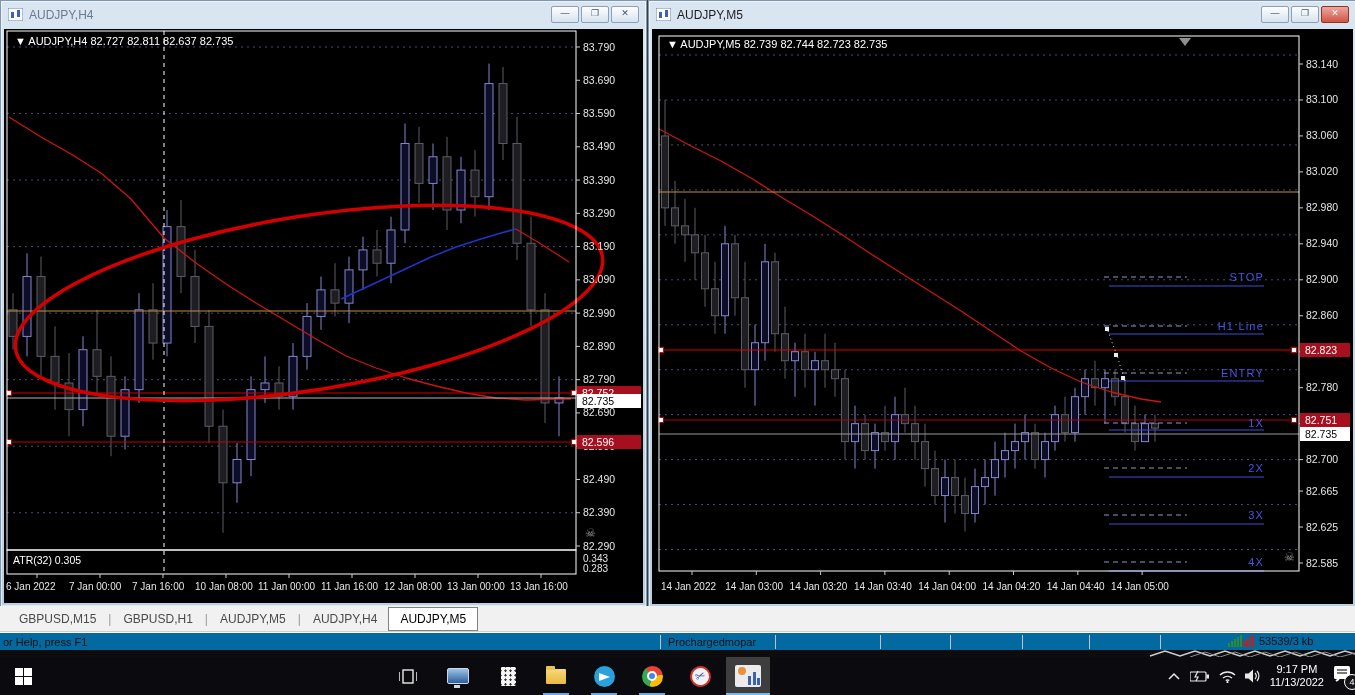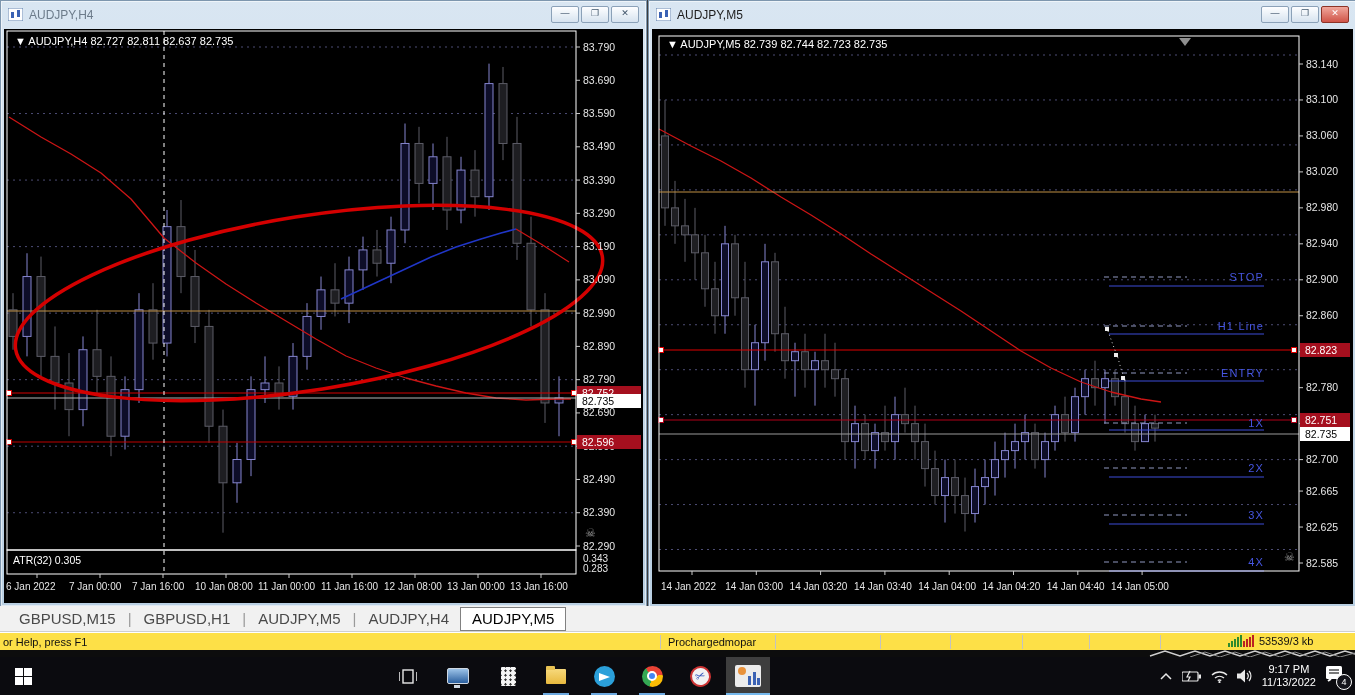--- a/index.html
+++ b/index.html
@@ -14,26 +14,26 @@
   .wbtn{width:26px;height:15px;border:1px solid #8ba1b8;border-radius:2px;
         background:linear-gradient(#fdfeff,#d7e3ef);color:#41566b;font-size:9px;line-height:13px;
         text-align:center;cursor:pointer}
   .wbtn.close-active{background:linear-gradient(#f0a79c,#cf5448);border-color:#8d3327;color:#fff}
   .wcontent{position:absolute;left:3px;top:28px;right:3px;bottom:3px;background:#000}
   svg{display:block}
   svg text{font-family:"Liberation Sans",sans-serif}
   
   .tabbar{position:absolute;left:0;top:606px;width:1355px;height:26px;background:#f1f1f1;
           border-bottom:1px solid #cfcfcf;display:flex;align-items:center;padding-left:8px;
-          box-sizing:border-box;font-size:15px;color:#4a4a4a}
+          box-sizing:border-box;font-size:12px;color:#4a4a4a}
   .tab{padding:0 11px;height:20px;line-height:20px;cursor:pointer;white-space:nowrap}
   .tab.active{background:#fff;border:1px solid #818181;color:#000;height:22px;line-height:22px}
   .tabsep{color:#9a9a9a;padding:0 1px}
   
-  .statusbar{position:absolute;left:0;top:632px;width:1355px;height:18px;background:#fde047;
+  .statusbar{position:absolute;left:0;top:632px;width:1355px;height:18px;background:#0369a1;
              border-top:1px solid #ffffff;font-size:11px;color:#111}
   .statusbar .sb-sep{position:absolute;top:2px;width:1px;height:14px;background:#c2c2c2}
   .sb-help{position:absolute;left:3px;top:3px}
   .sb-account{position:absolute;left:668px;top:3px}
   .sb-conn{position:absolute;left:1228px;top:2px;display:flex;align-items:center;gap:5px}
   .connbars{display:flex;align-items:flex-end;gap:1px;height:12px}
   .connbars i{display:block;width:2px}
   
   .deskstrip{position:absolute;left:0;top:650px;width:1355px;height:7px;background:#0d0d0d;overflow:hidden}
   
@@ -43,21 +43,21 @@
   .searchbox{position:absolute;left:46px;top:4px;width:336px;height:30px;background:#2b2b2b;
              border:1px solid #474747;box-sizing:border-box;display:flex;align-items:center;cursor:text}
   .cortana{width:18px;height:18px;border:2.5px solid #e6e6e6;border-radius:50%;margin:0 8px 0 10px}
   .searchbox input{flex:1;background:transparent;border:none;outline:none;color:#ababab;font-size:13px;
                    font-family:"Liberation Sans",sans-serif}
   .tb-ic{position:absolute;top:0;width:44px;height:38px;display:flex;align-items:center;
          justify-content:center;cursor:pointer}
   .runline{position:absolute;bottom:0;left:9px;width:26px;height:2px;background:#6ca9e0}
   .mt4tile{background:#3e3e3e}
   .mt4tile .runline{left:0;width:44px;background:#76b9ed}
-  .tray{position:absolute;right:0;top:0;height:38px;display:flex;align-items:center;gap:9px;padding-right:8px}
+  .tray{position:absolute;right:0;top:0;height:38px;display:flex;align-items:center;gap:9px;}
   .clock{color:#fff;font-size:11px;line-height:13px;text-align:center;cursor:default}
   .notif{position:relative;width:22px;height:22px;cursor:pointer}
   .badge{position:absolute;right:-5px;bottom:-3px;width:14px;height:14px;border-radius:50%;
          background:#14141a;border:1px solid #fff;color:#fff;font-size:9px;line-height:14px;text-align:center}
   .folder{position:relative;width:20px;height:15px;background:linear-gradient(#f7d97c,#e8b93e);border-radius:1px}
   .folder:before{content:"";position:absolute;top:-3px;left:0;width:9px;height:4px;background:#e8c253;
                  border-radius:1px 1px 0 0}
   .chrome{width:21px;height:21px;border-radius:50%;
           background:conic-gradient(from -40deg,#ea4335 0 33%,#fbbc05 0 66%,#34a853 0 100%);position:relative}
   .chrome:after{content:"";position:absolute;left:5.5px;top:5.5px;width:10px;height:10px;border-radius:50%;

